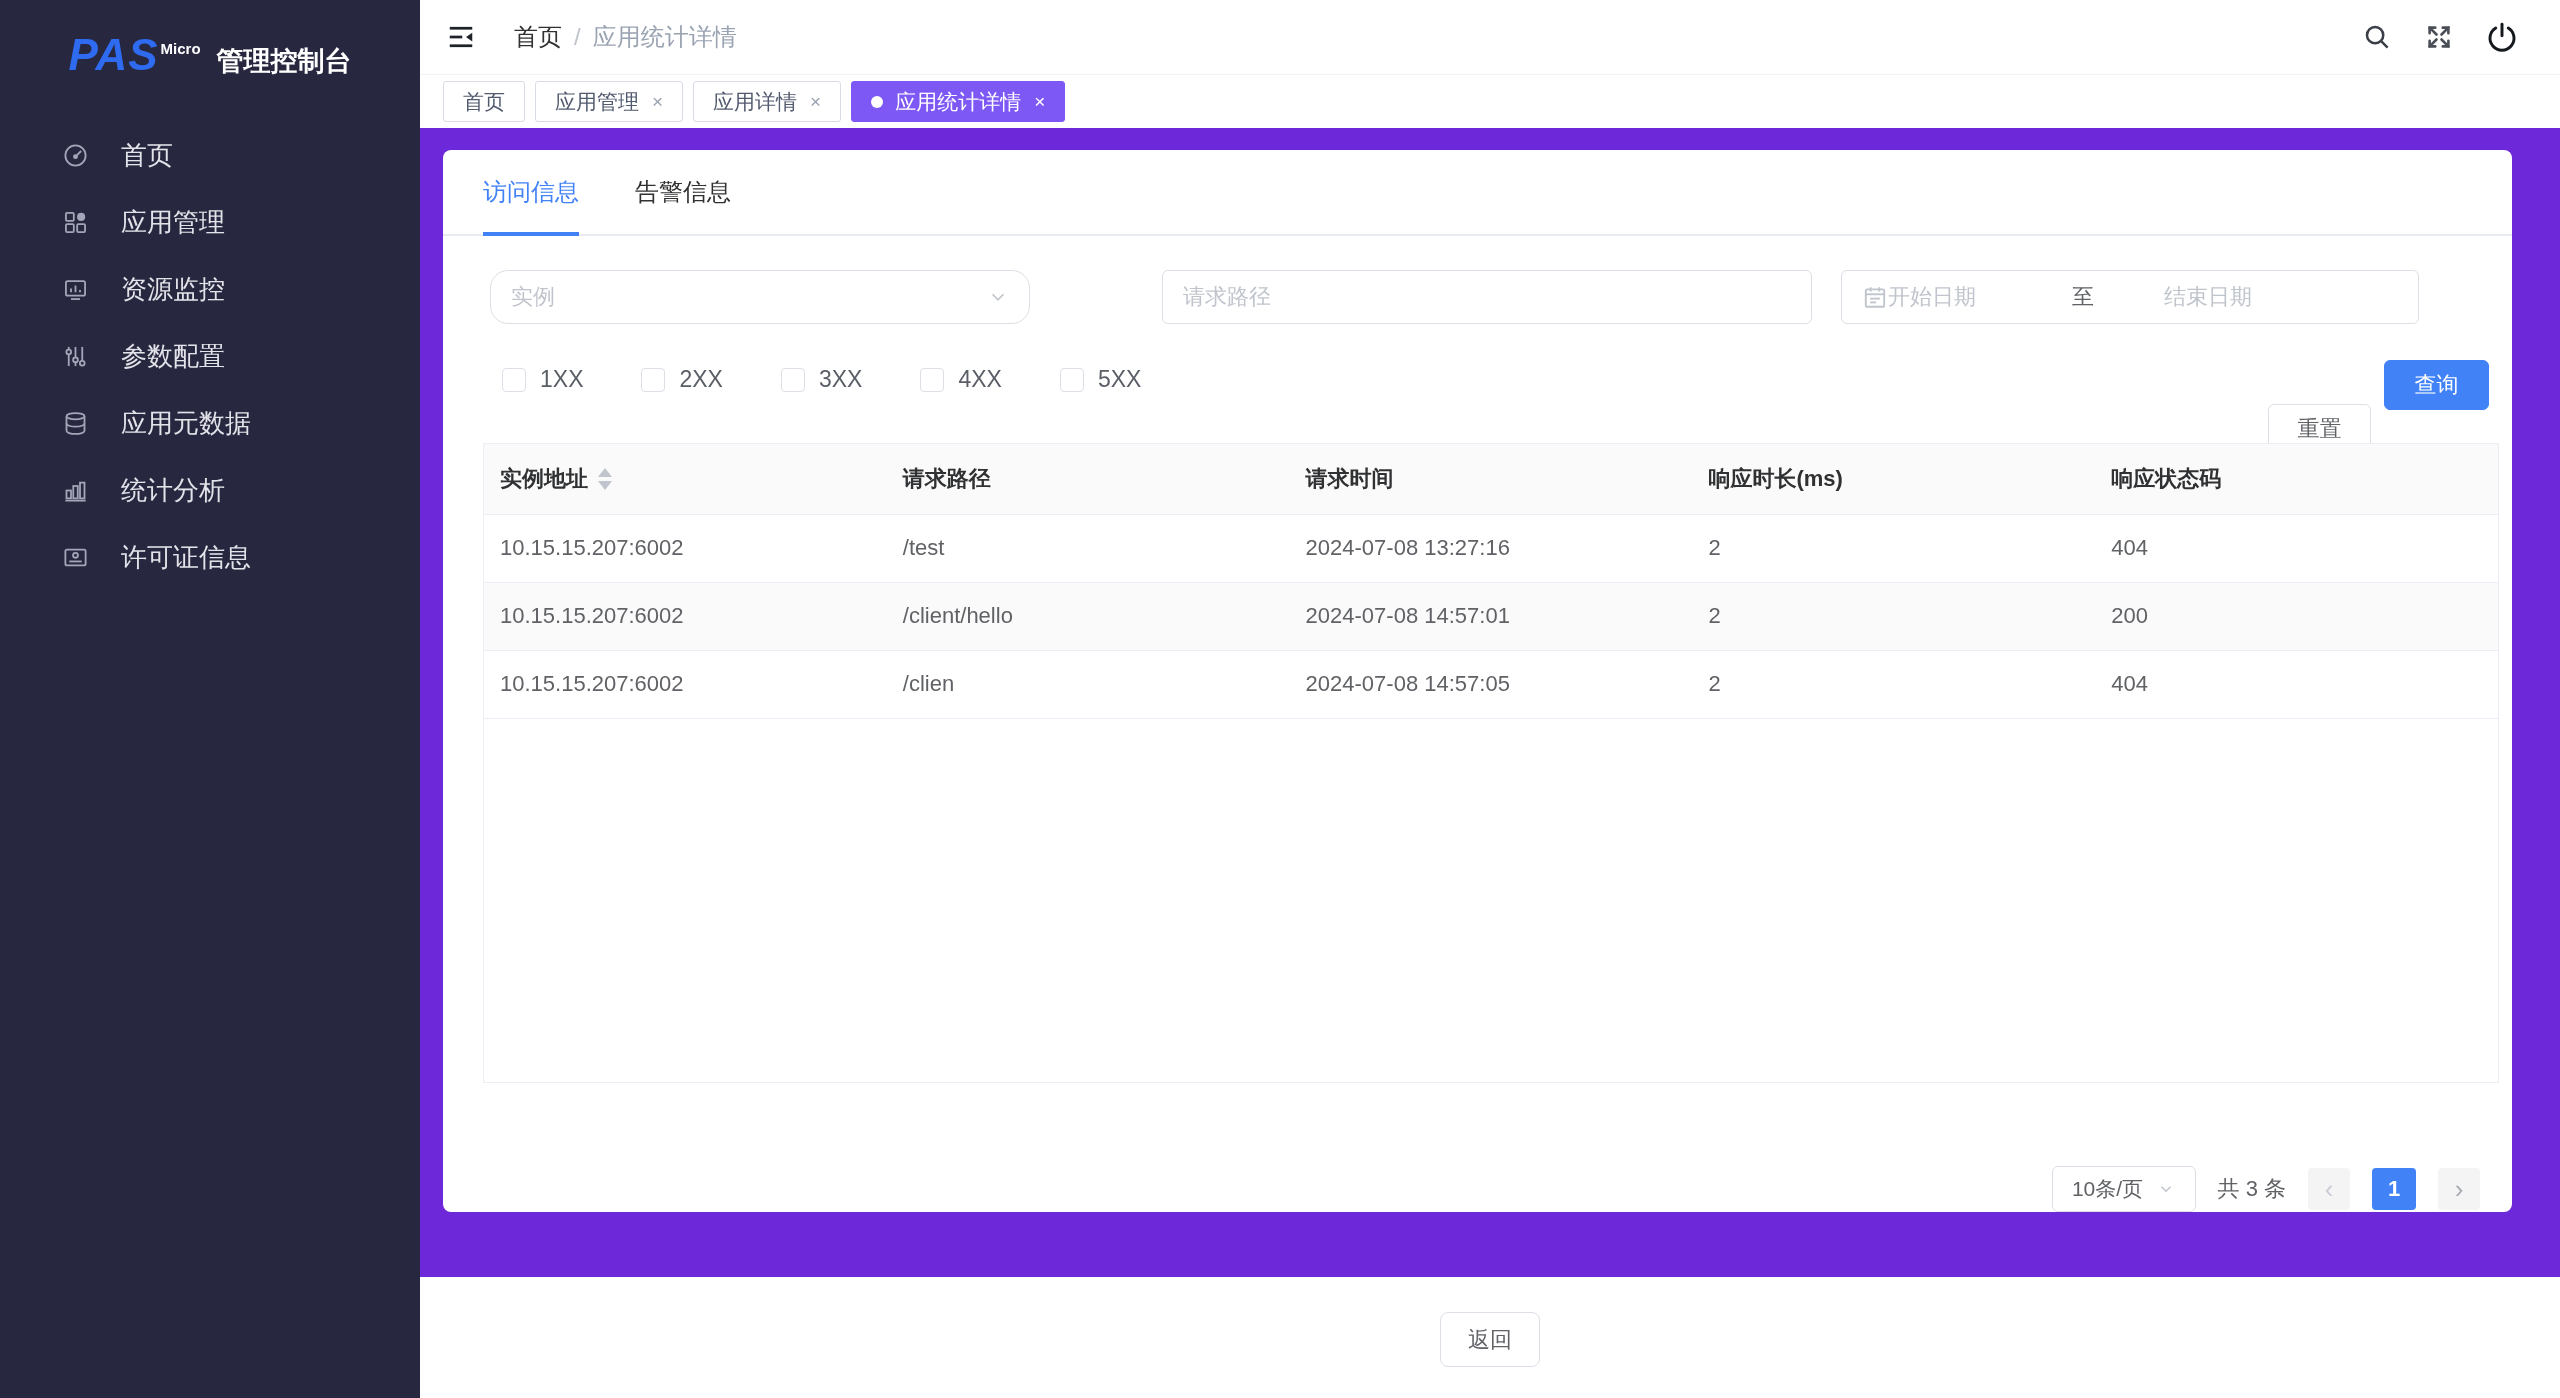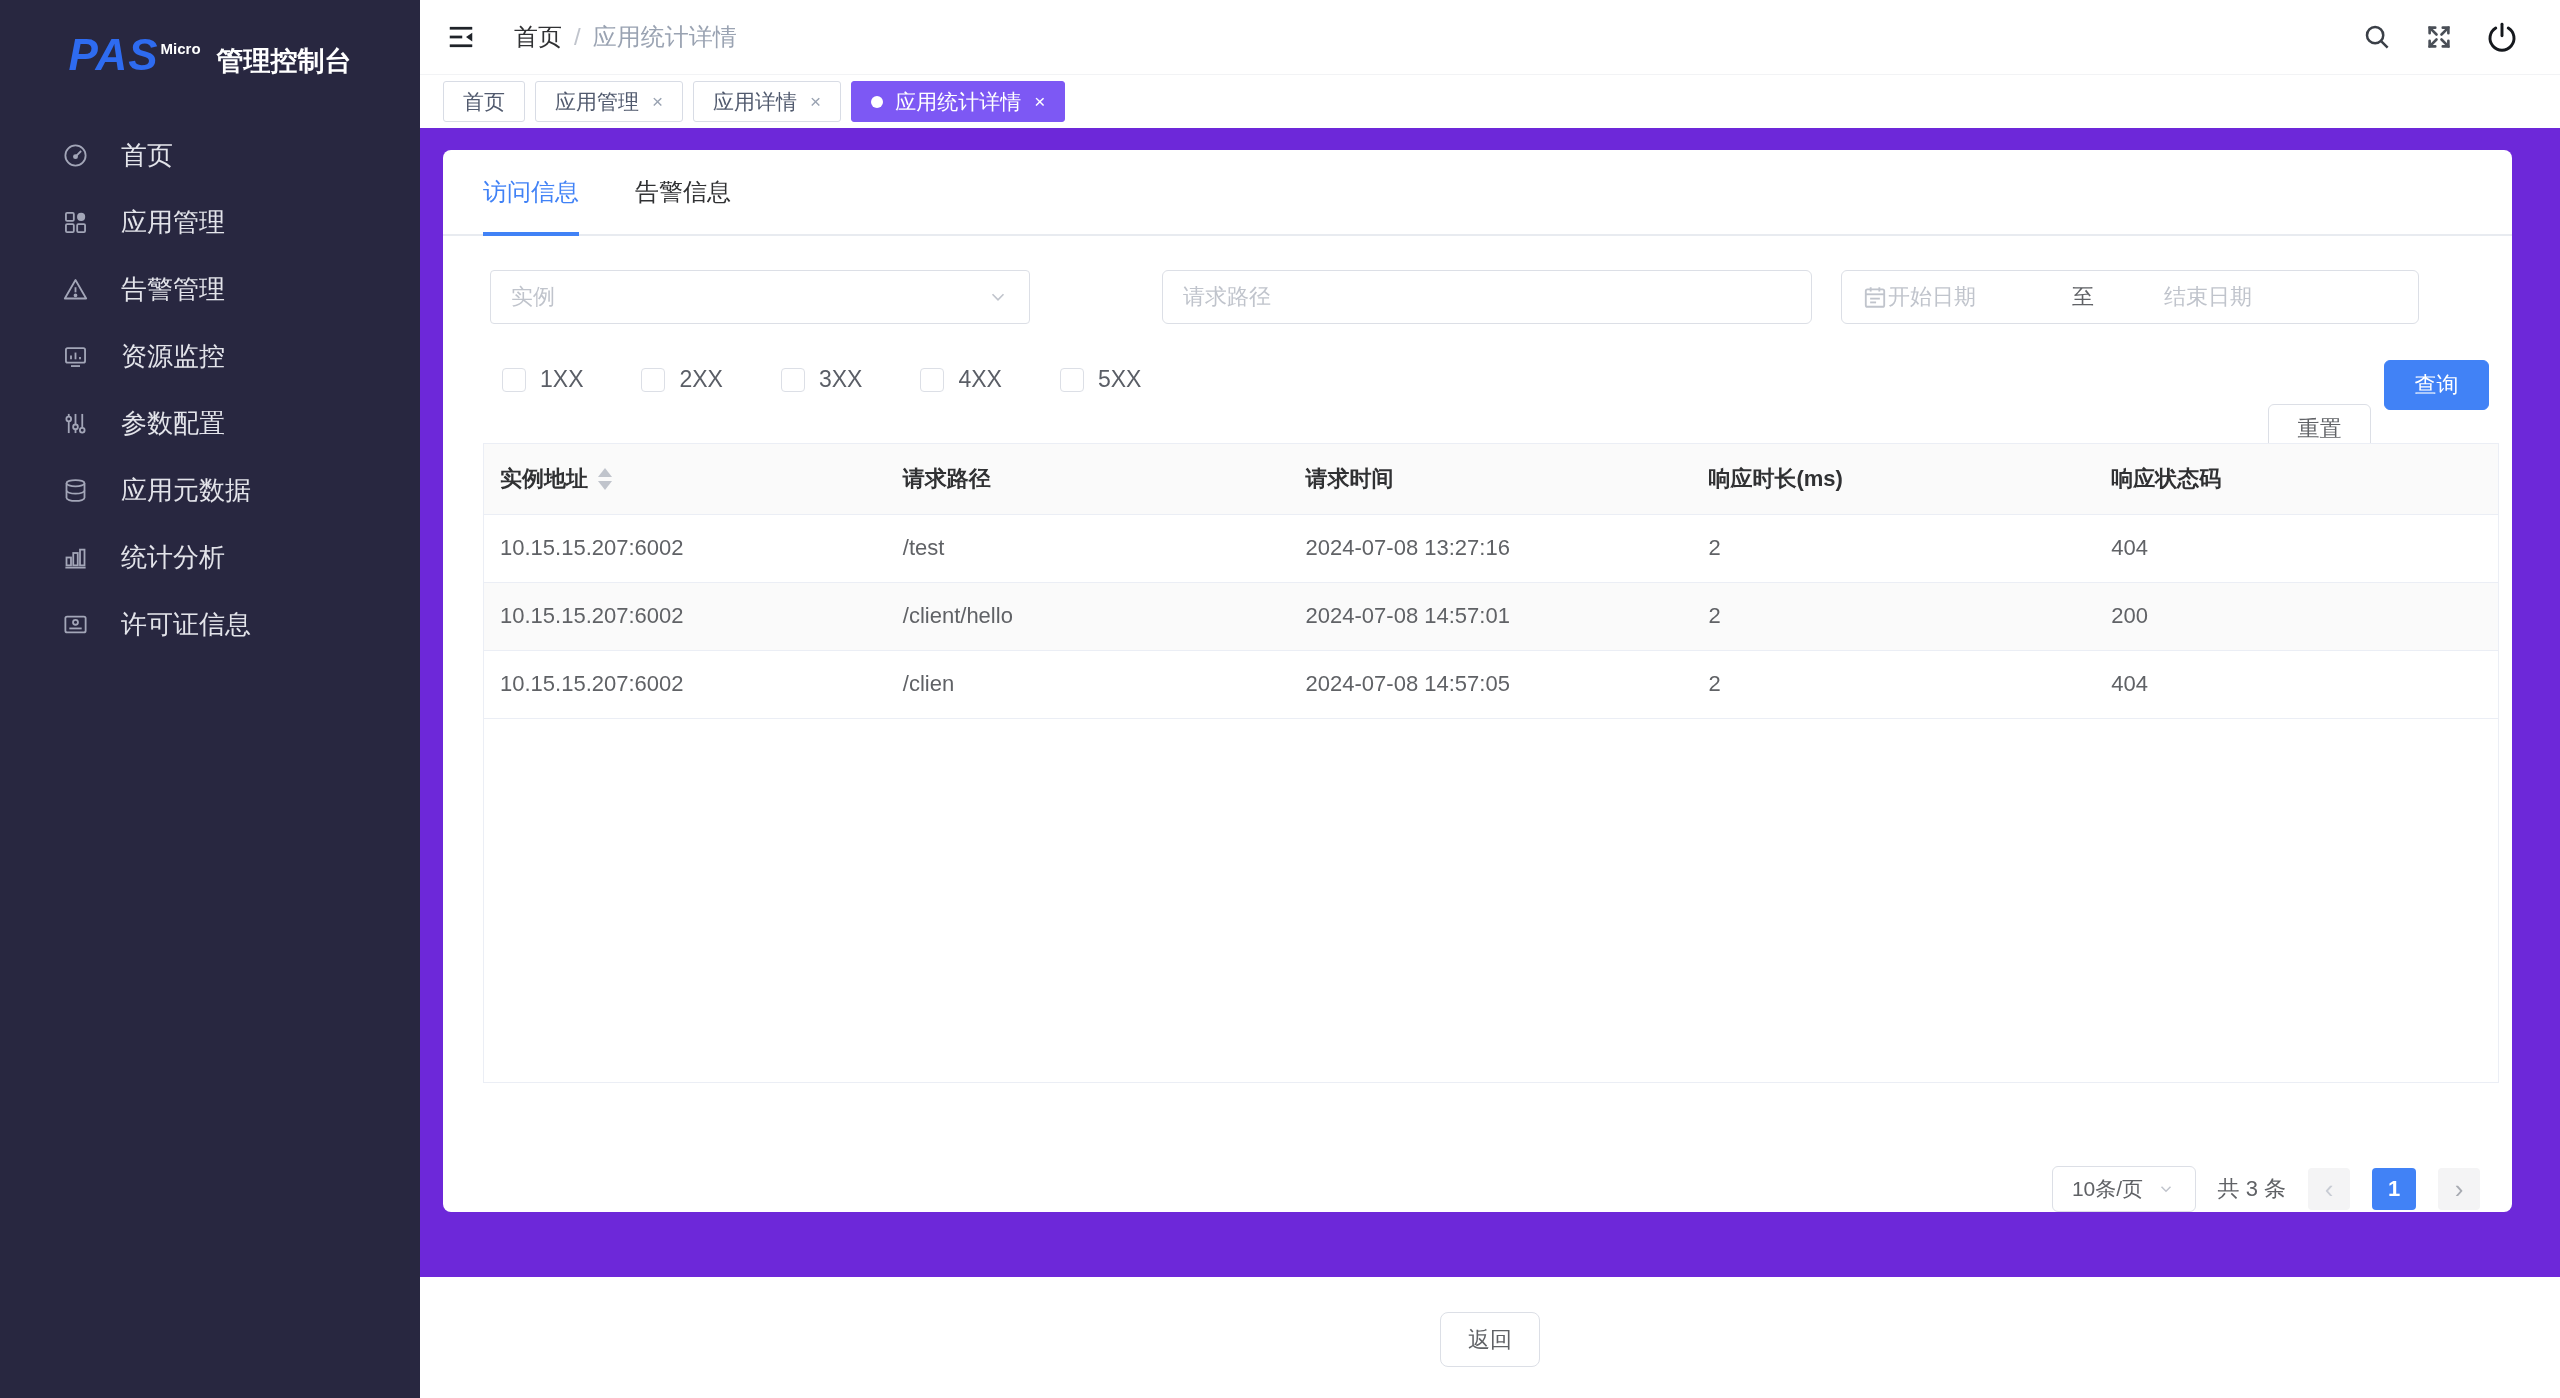--- a/index.html
+++ b/index.html
@@ -39,21 +39,21 @@
   
   .content { position:absolute; left:420px; top:128px; width:2476px; height:1149px; background:#6d28d9; }
   .card { position:absolute; left:23px; top:22px; width:2069px; height:1062px; background:#ffffff; border-radius:8px; }
 
   .card-tabs { height:86px; border-bottom:2px solid #e8ebf0; display:flex; align-items:flex-end; padding-left:40px; gap:56px; }
   .ctab { font-size:24px; padding-bottom:26px; position:relative; cursor:pointer; color:#303133; }
   .ctab.active { color:#4182f6; }
   .ctab.active::after { content:""; position:absolute; left:0; right:0; bottom:-2px; height:4px; background:#4182f6; }
 
   .filter-area { position:relative; height:260px; }
-  .f-select { position:absolute; left:47px; top:34px; width:540px; height:54px; border:1px solid #dcdfe6; border-radius:4px; display:flex; align-items:center; padding:0 20px; cursor:pointer; }
+  .f-select { position:absolute; left:47px; top:34px; width:540px; height:54px; border:1px solid #dcdfe6; border-radius:18px; display:flex; align-items:center; padding:0 20px; cursor:pointer; }
   .f-select .ph { color:#c0c4cc; font-size:22px; }
   .f-select .sel-caret { margin-left:auto; color:#c0c4cc; }
   .f-input { position:absolute; left:719px; top:34px; width:650px; height:54px; border:1px solid #dcdfe6; border-radius:6px; font-size:22px; padding:0 20px; color:#303133; outline:none; font-family:"Liberation Sans", sans-serif; }
   .f-input::placeholder { color:#c0c4cc; }
   .f-date { position:absolute; left:1398px; top:34px; width:578px; height:54px; border:1px solid #dcdfe6; border-radius:6px; display:flex; align-items:center; padding:0 20px; cursor:pointer; }
   .f-date .d-start { color:#c0c4cc; font-size:22px; }
   .f-date .d-sep { color:#606266; font-size:22px; margin:0 60px 0 96px; }
   .f-date .d-end { color:#c0c4cc; font-size:22px; margin-left:10px; }
 
   .checkbox-row { position:absolute; left:47px; top:130px; display:flex; align-items:center; gap:58px;padding-left:12px; }
@@ -116,30 +116,20 @@
         <svg width="27" height="27" viewBox="0 0 24 24" fill="none" stroke="currentColor" stroke-width="1.6">
             <rect x="3.5" y="3.5" width="7" height="7" rx="1"></rect>
             <rect x="3.5" y="13.5" width="7" height="7" rx="1"></rect>
             <rect x="13.5" y="13.5" width="7" height="7" rx="1"></rect>
             <circle cx="17" cy="7" r="3.6" fill="currentColor" stroke="none"></circle>
           </svg>
       </span>
       <span class="nav-label">应用管理</span>
     </div>
 
-    <div class="nav-item">
-      <span>
-        <svg width="27" height="27" viewBox="0 0 24 24" fill="none" stroke="currentColor" stroke-width="1.6" stroke-linejoin="round">
-            <path d="M12 3.5 L21.5 20 H2.5 Z"></path>
-            <line x1="12" y1="10" x2="12" y2="14.5"></line>
-            <circle cx="12" cy="17.2" r="0.9" fill="currentColor"></circle>
-          </svg>
-      </span>
-      <span class="nav-label">告警管理</span>
-    </div>
 
     <div class="nav-item">
       <span>
         <svg width="27" height="27" viewBox="0 0 24 24" fill="none" stroke="currentColor" stroke-width="1.6">
             <rect x="3.5" y="4.5" width="17" height="13" rx="1.5"></rect>
             <line x1="8" y1="14.5" x2="8" y2="11"></line>
             <line x1="12" y1="14.5" x2="12" y2="8.5"></line>
             <line x1="16" y1="14.5" x2="16" y2="12.5"></line>
             <line x1="8" y1="20.5" x2="16" y2="20.5"></line>
           </svg>

